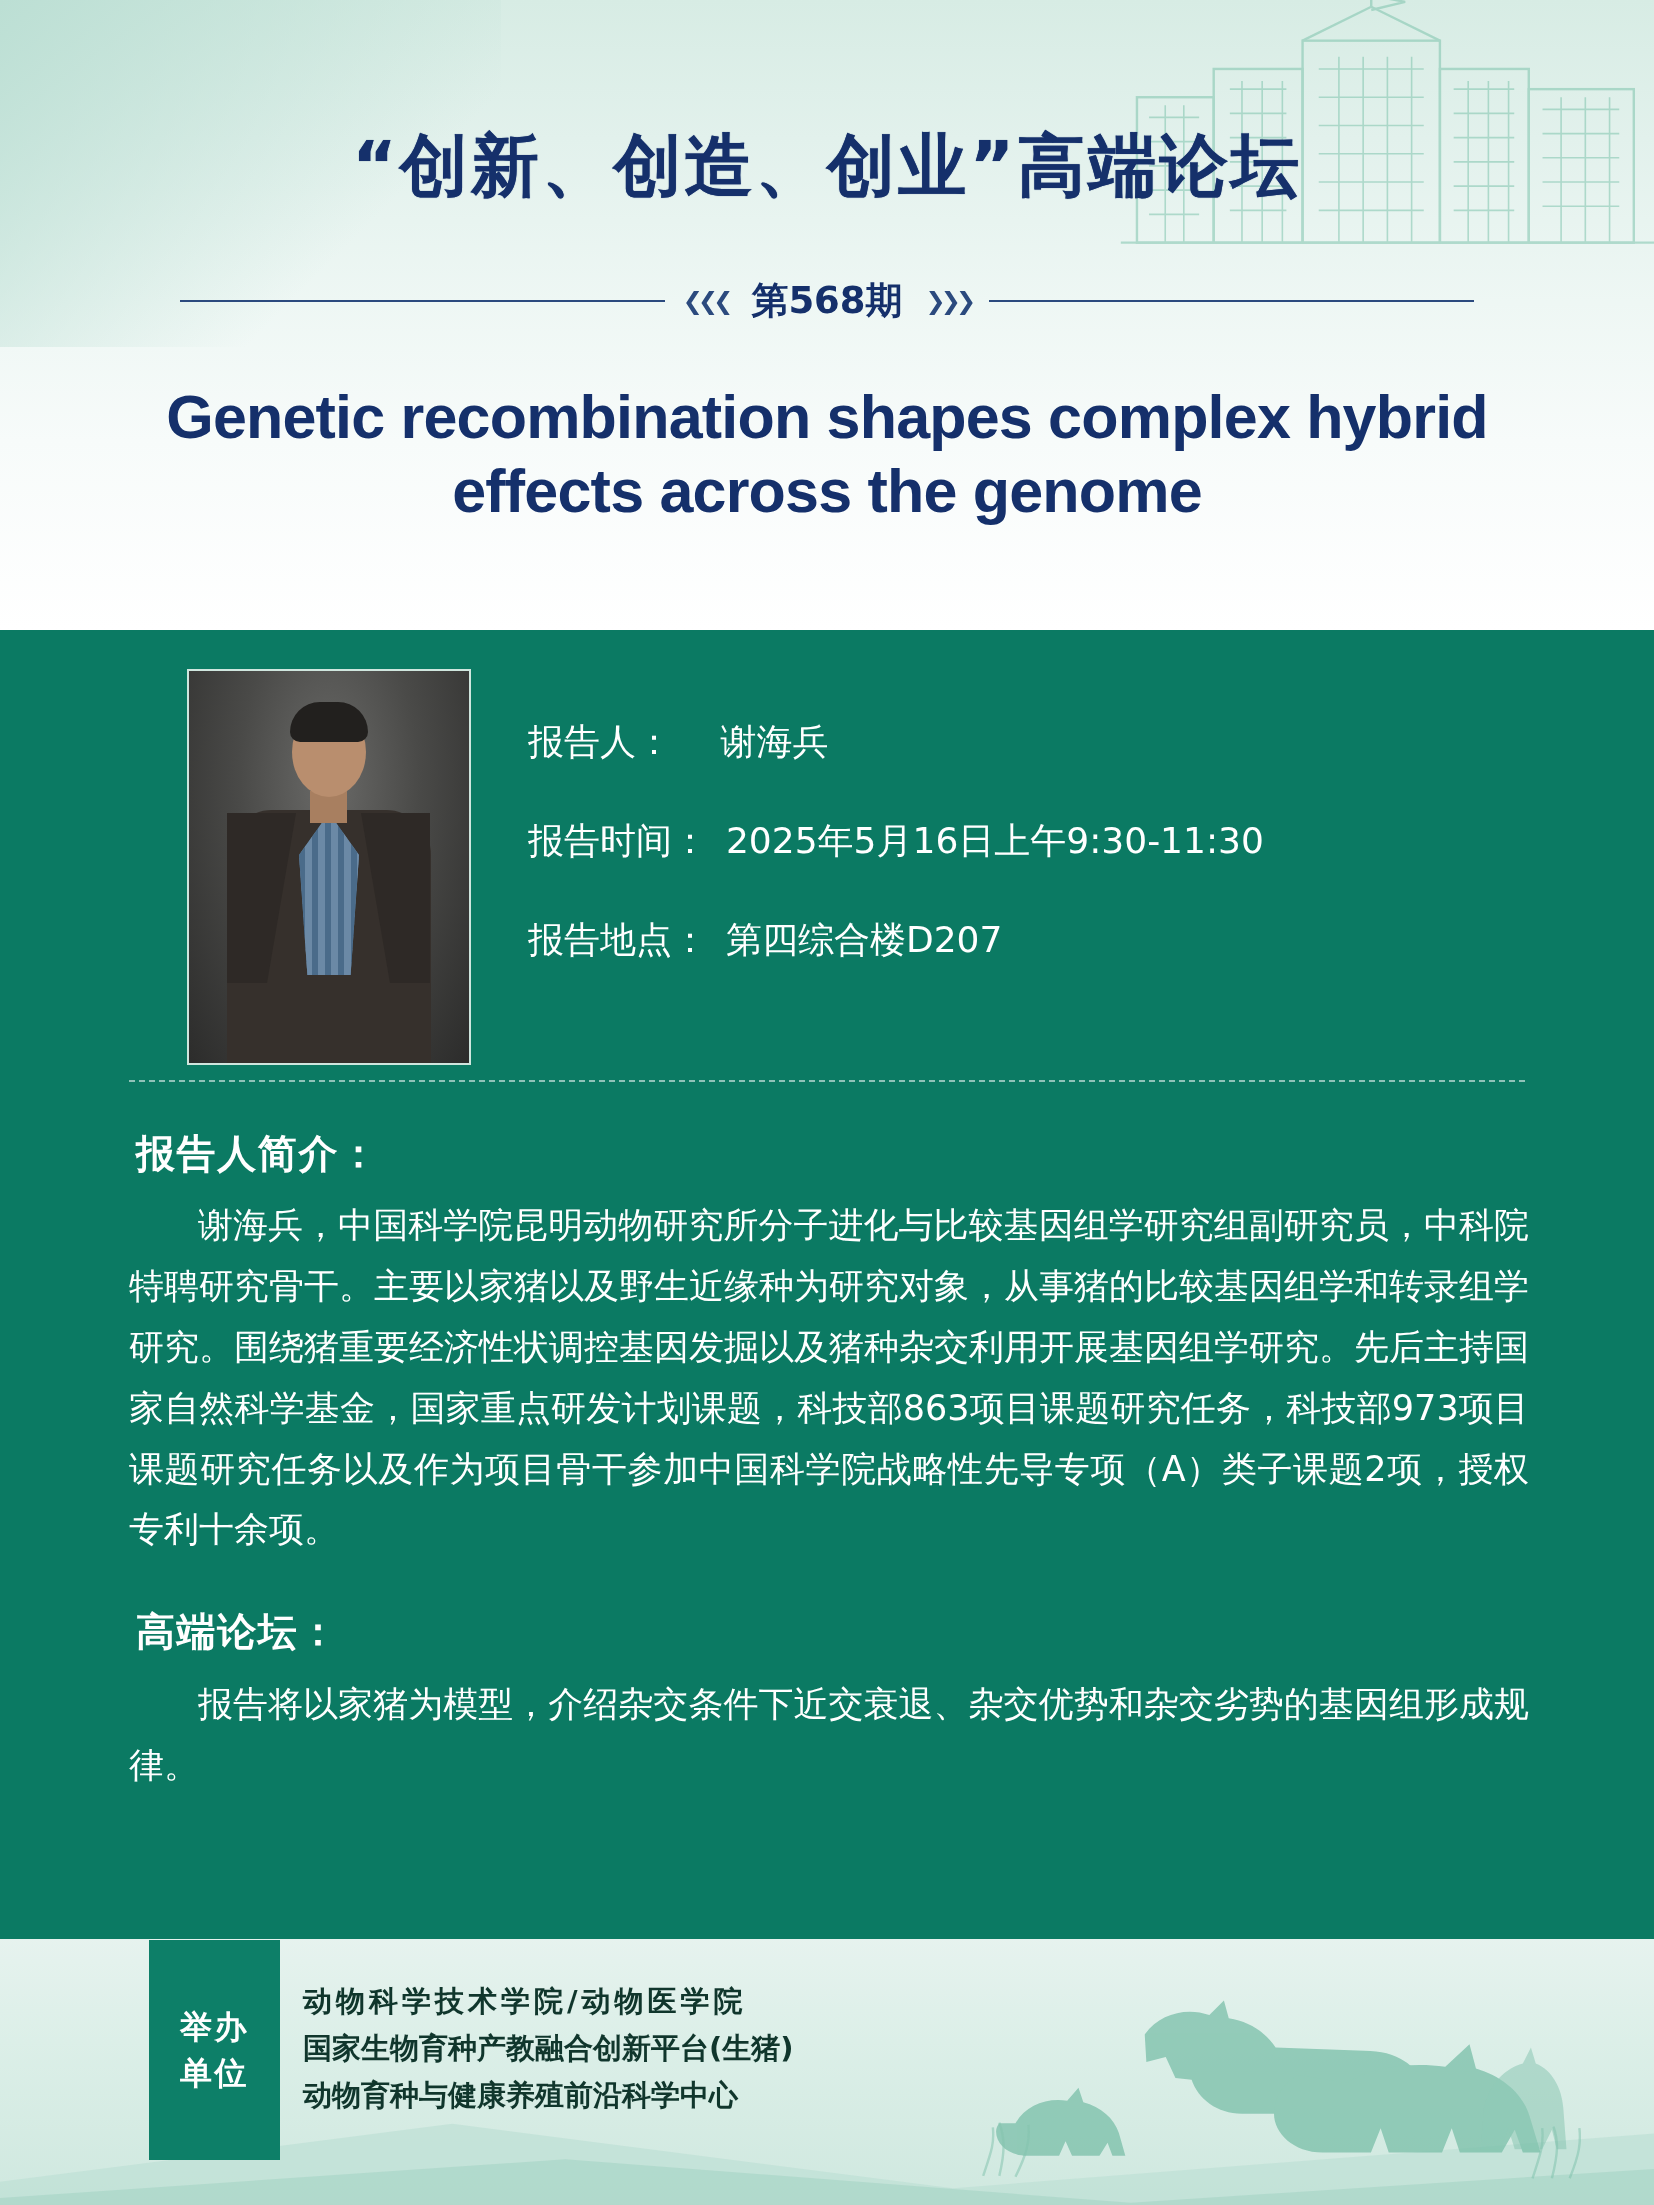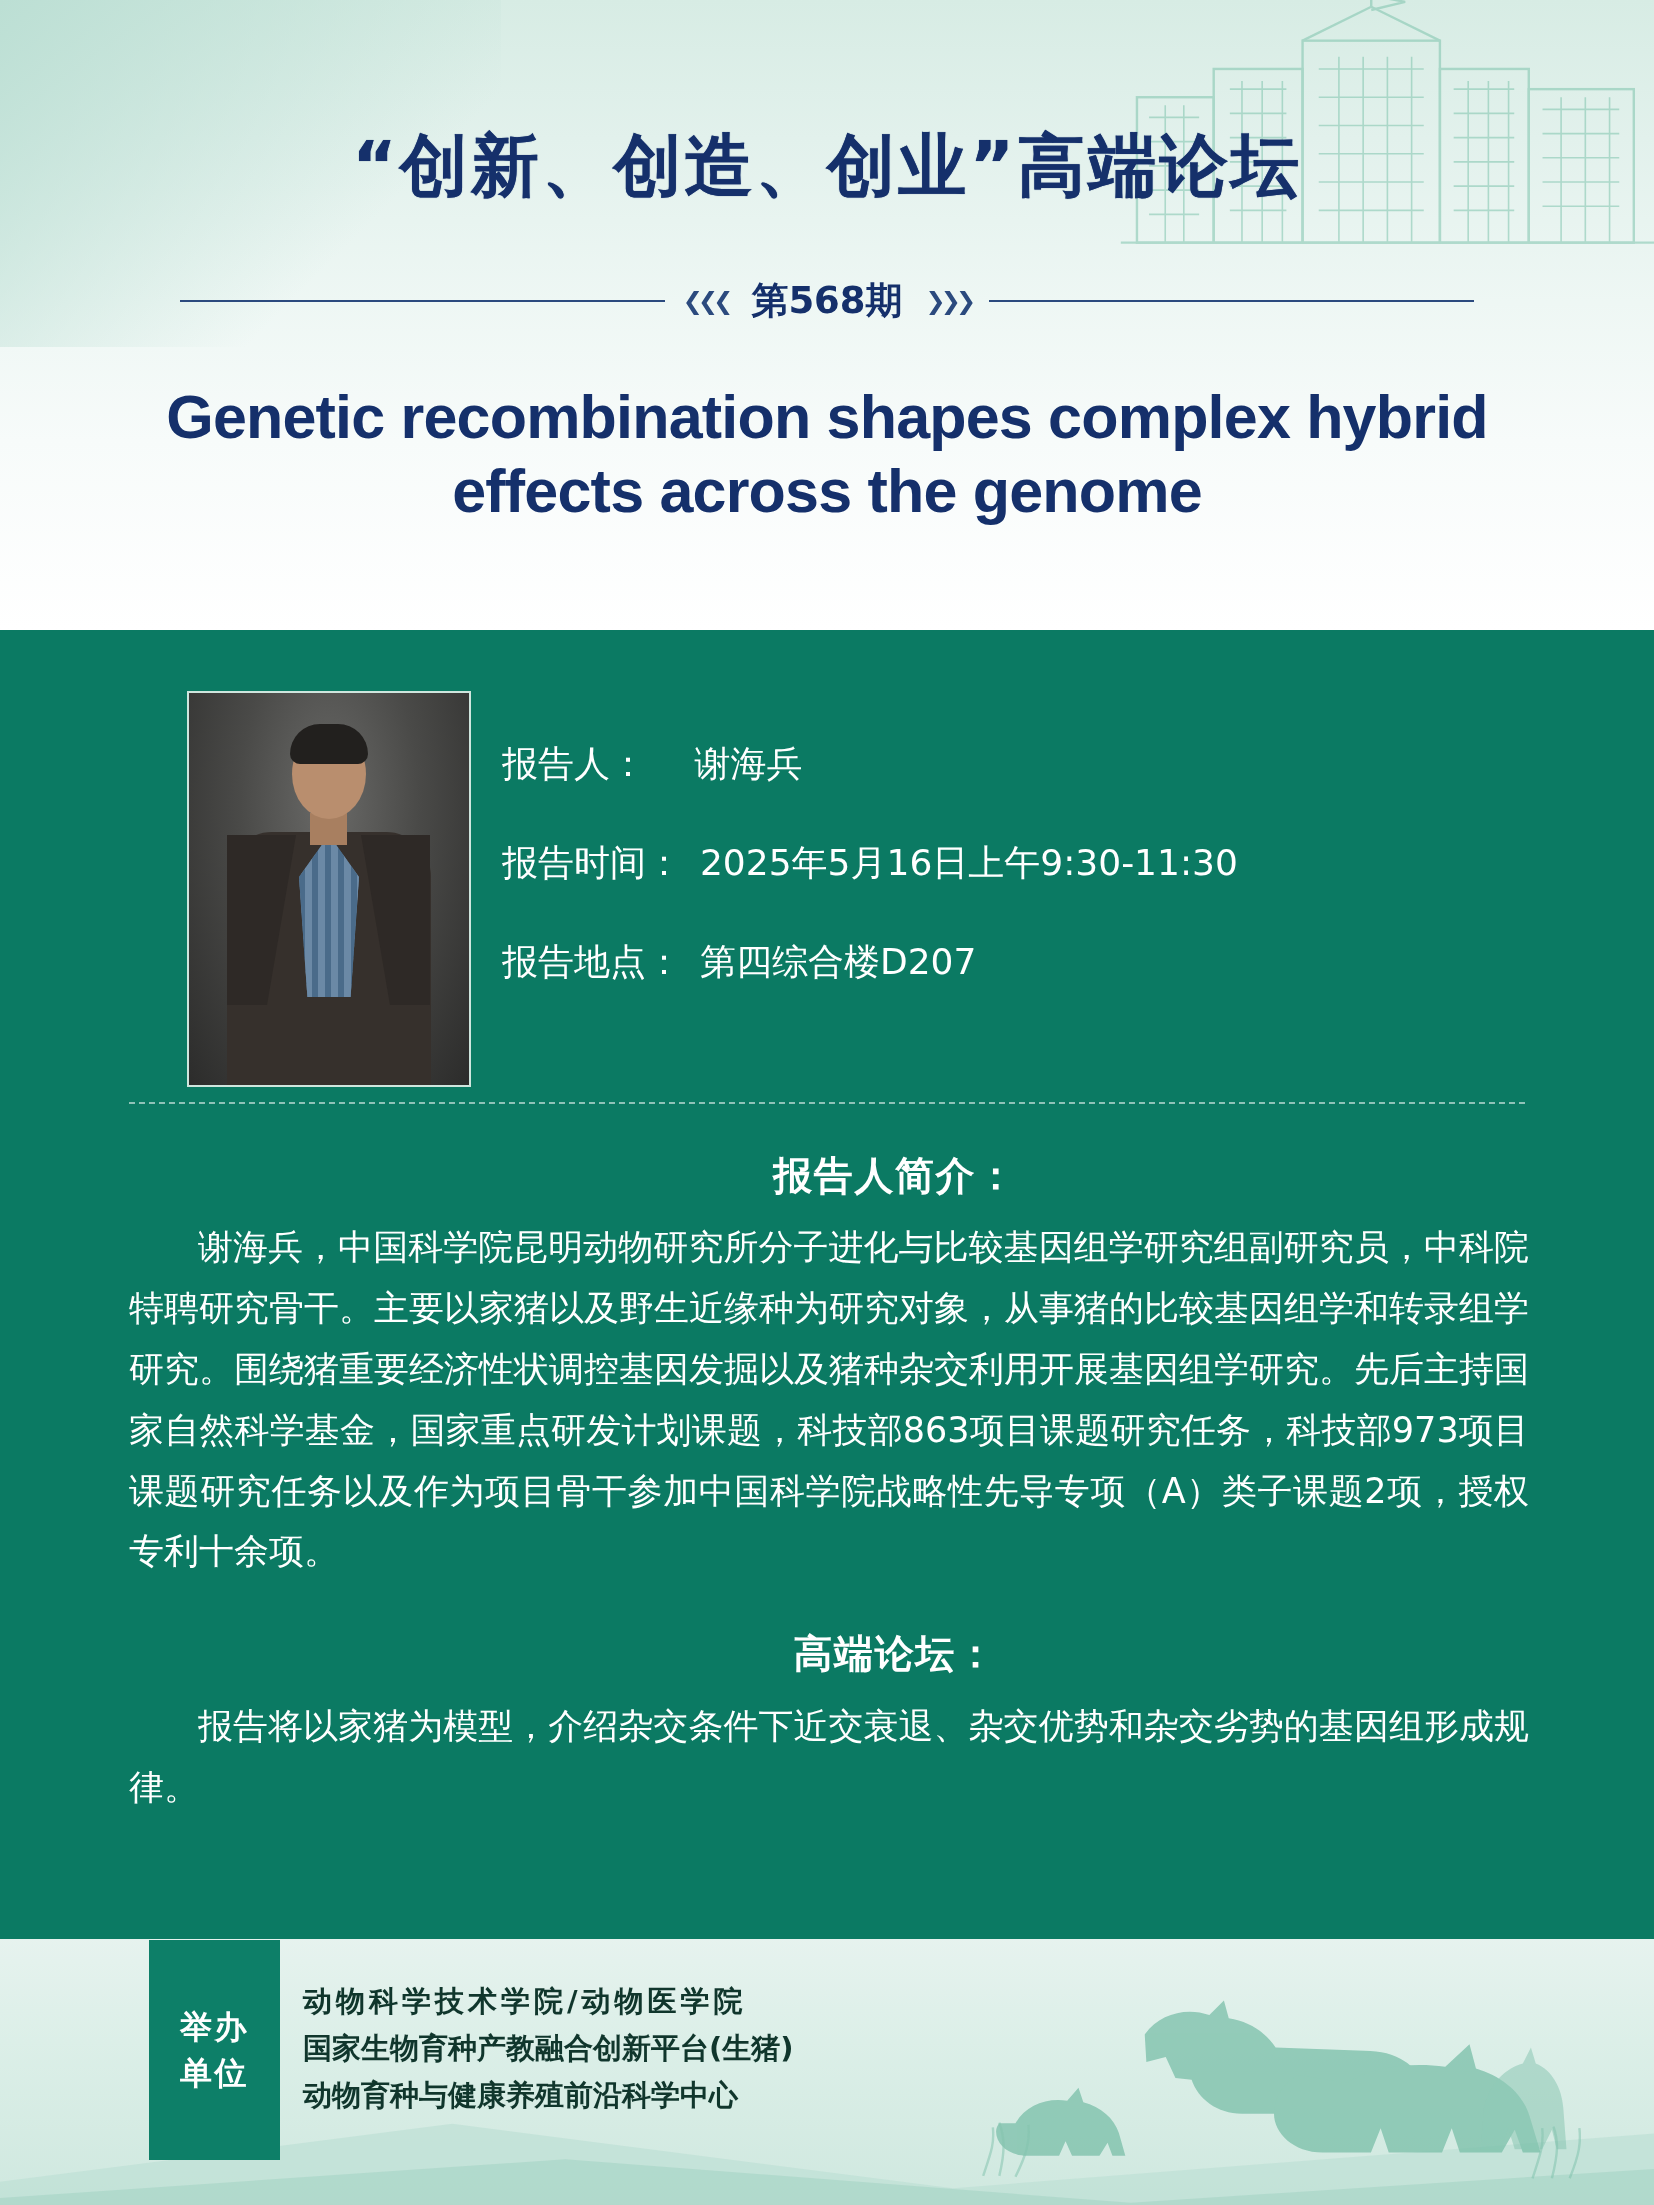--- a/index.html
+++ b/index.html
@@ -100,22 +100,22 @@
   .body-green {
     position: relative;
     width: 100%;
     height: 1301px;
     background: #0b7a63;
     color: #ffffff;
     padding: 0;
   }
   .speaker-block {
     display: flex;
-    padding: 61px 0 0 187px;
-    gap: 31px;
+    padding: 39px 0 0 187px;
+    gap: 57px;
   }
   .photo {
     width: 284px;
     height: 396px;
     border: 2.4px solid #cfe6de;
     background:
       radial-gradient(ellipse at 50% 28%, #6a6a68 0%, #4a4a48 45%, #2c2c2b 100%);
     position: relative;
     overflow: hidden;
     flex: 0 0 auto;
@@ -187,21 +187,20 @@
     border-top: 2.4px dashed rgba(255,255,255,0.55);
   }
 
   .section-head {
     font-size: 39px;
     font-weight: bold;
     color: #ffffff;
     margin: 45px 0 14.5px 136px;
     letter-spacing: 1.6px;
     font-family: Liberation Mono, monospace;
-    text-align: center;
   }
   .para {
     margin: 0 125px 0 129px;
     font-size: 35px;
     line-height: 1.74;
     text-align: justify;
     text-indent: 69px;
     color: #ffffff;
     font-family: "DejaVu Sans", "Liberation Sans", sans-serif;
   }

